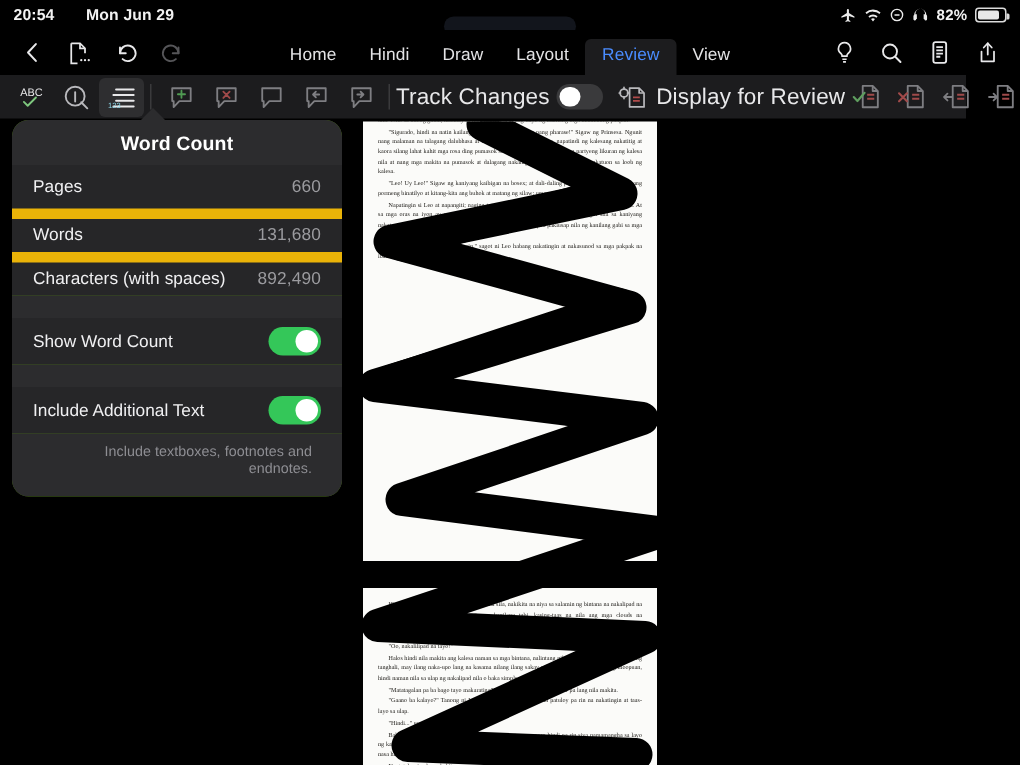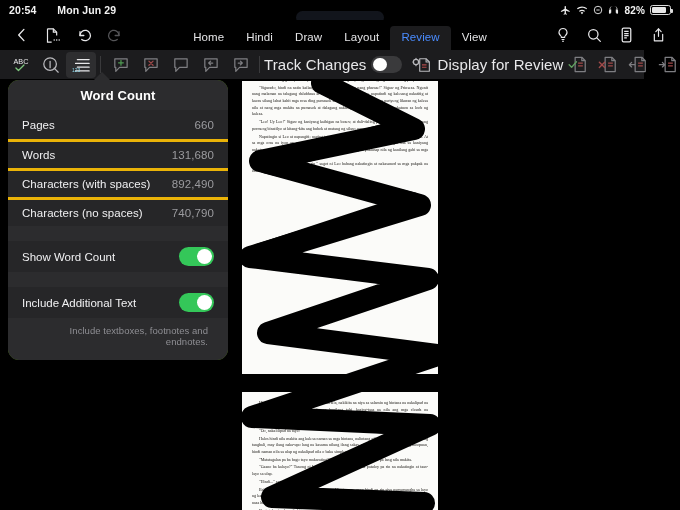--- a/index.html
+++ b/index.html
@@ -96,21 +96,21 @@
     border-bottom:9px solid #2c2c2e; z-index:21;
   }
   .pop-title{
     height:30px; display:flex; align-items:center; justify-content:center;
     font-size:13px; font-weight:700; color:#fff; background:#2c2c2e;
     letter-spacing:.1px;
   }
   .pop-sec{ background:#262628; }
   .pop-row{
     height:29px; display:flex; align-items:center; padding:0 14px;
-    border-top:3px solid #eab308; font-size:11.5px;
+    border-top:7px solid #eab308; font-size:11.5px;
   }
   .pop-row:first-child{ border-top:none; }
   .pop-row .lbl{ color:#f0f0f2; letter-spacing:.05px; }
   .pop-row .val{ margin-left:auto; color:#9b9b9f; letter-spacing:.1px; }
   .pop-gap{ height:15px; background:#2c2c2e; }
   .pop-toggle-row{
     height:31px; display:flex; align-items:center; padding:0 14px;
     background:#262628; font-size:11.5px; color:#f0f0f2;
   }
   .toggle-on{
@@ -420,24 +420,20 @@
       <span class="val">660</span>
     </div>
     <div class="pop-row">
       <span class="lbl">Words</span>
       <span class="val">131,680</span>
     </div>
     <div class="pop-row">
       <span class="lbl">Characters (with spaces)</span>
       <span class="val">892,490</span>
     </div>
-    <div class="pop-row">
-      <span class="lbl">Characters (no spaces)</span>
-      <span class="val">740,790</span>
-    </div>
   </div>
 
   <div class="pop-gap"></div>
 
   <div class="pop-toggle-row">
     <span>Show Word Count</span>
     <span class="toggle-on">
         <span class="knob"></span>
       </span>
   </div>

